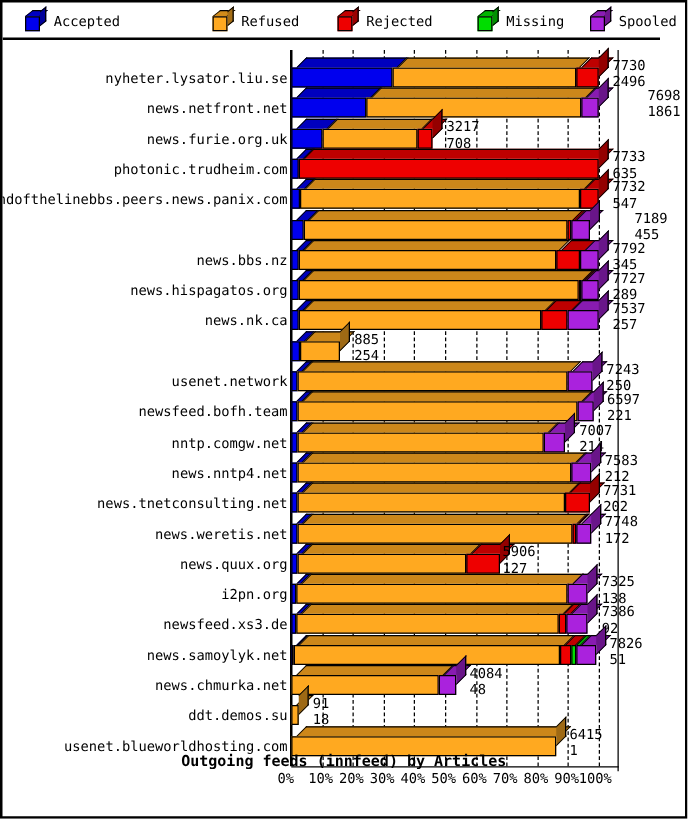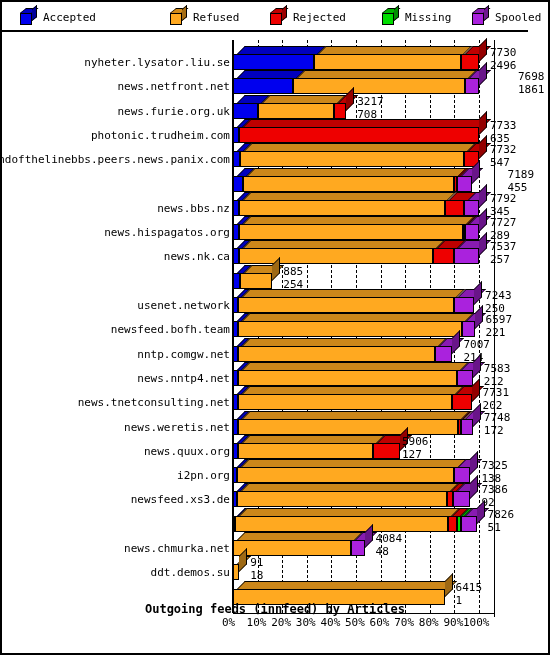--- a/index.html
+++ b/index.html
@@ -375,20 +375,21 @@
         <div class="seg" style="left: 214.02px; width: 6.15px; background: rgb(238, 0, 0);"></div>
         <div class="segtop" style="left: 218.02px; width: 6.15px; background: rgb(190, 0, 0);"></div>
         <div class="seg" style="left: 220.17px; width: 17.22px; background: rgb(170, 34, 221);"></div>
         <div class="segtop" style="left: 224.17px; width: 17.22px; background: rgb(136, 27, 177);"></div>
         <div class="segside" style="left: 237.39px; background: rgb(105, 21, 137);"></div>
       </div>
       <div class="vals" style="left: 479.39px; top: 452.4px;">
         <span>7386</span>
         <span style="margin-top: 2px;">92</span>
       </div>
+      <div class="ylabel" style="top: 485.7px;">news.samoylyk.net</div>
       <div class="row" style="left: 231px; top: 475.7px;">
         <div class="seg" style="left: 0px; width: 2.46px; background: rgb(0, 0, 238);"></div>
         <div class="segtop" style="left: 4px; width: 2.46px; background: rgb(0, 0, 190);"></div>
         <div class="seg" style="left: 2.46px; width: 212.79px; background: rgb(255, 169, 32);"></div>
         <div class="segtop" style="left: 6.46px; width: 212.79px; background: rgb(204, 135, 26);"></div>
         <div class="seg" style="left: 215.25px; width: 8.61px; background: rgb(238, 0, 0);"></div>
         <div class="segtop" style="left: 219.25px; width: 8.61px; background: rgb(190, 0, 0);"></div>
         <div class="seg" style="left: 223.86px; width: 3.69px; background: rgb(0, 221, 0);"></div>
         <div class="segtop" style="left: 227.86px; width: 3.69px; background: rgb(0, 177, 0);"></div>
         <div class="seg" style="left: 227.55px; width: 15.99px; background: rgb(170, 34, 221);"></div>
@@ -414,20 +415,21 @@
       <div class="ylabel" style="top: 534.3px;">ddt.demos.su</div>
       <div class="row" style="left: 231px; top: 524.3px;">
         <div class="seg" style="left: 0px; width: 6.15px; background: rgb(255, 169, 32);"></div>
         <div class="segtop" style="left: 4px; width: 6.15px; background: rgb(204, 135, 26);"></div>
         <div class="segside" style="left: 6.15px; background: rgb(158, 105, 20);"></div>
       </div>
       <div class="vals" style="left: 248.15px; top: 525.3px;">
         <span>91</span>
         <span style="margin-top: 2px;">18</span>
       </div>
+      <div class="ylabel" style="top: 558.6px;">usenet.blueworldhosting.com</div>
       <div class="row" style="left: 231px; top: 548.6px;">
         <div class="seg" style="left: 0px; width: 211.56px; background: rgb(255, 169, 32);"></div>
         <div class="segtop" style="left: 4px; width: 211.56px; background: rgb(204, 135, 26);"></div>
         <div class="segside" style="left: 211.56px; background: rgb(158, 105, 20);"></div>
       </div>
       <div class="vals" style="left: 453.56px; top: 549.6px;">
         <span>6415</span>
         <span style="margin-top: 2px;">1</span>
       </div>
     </div>

